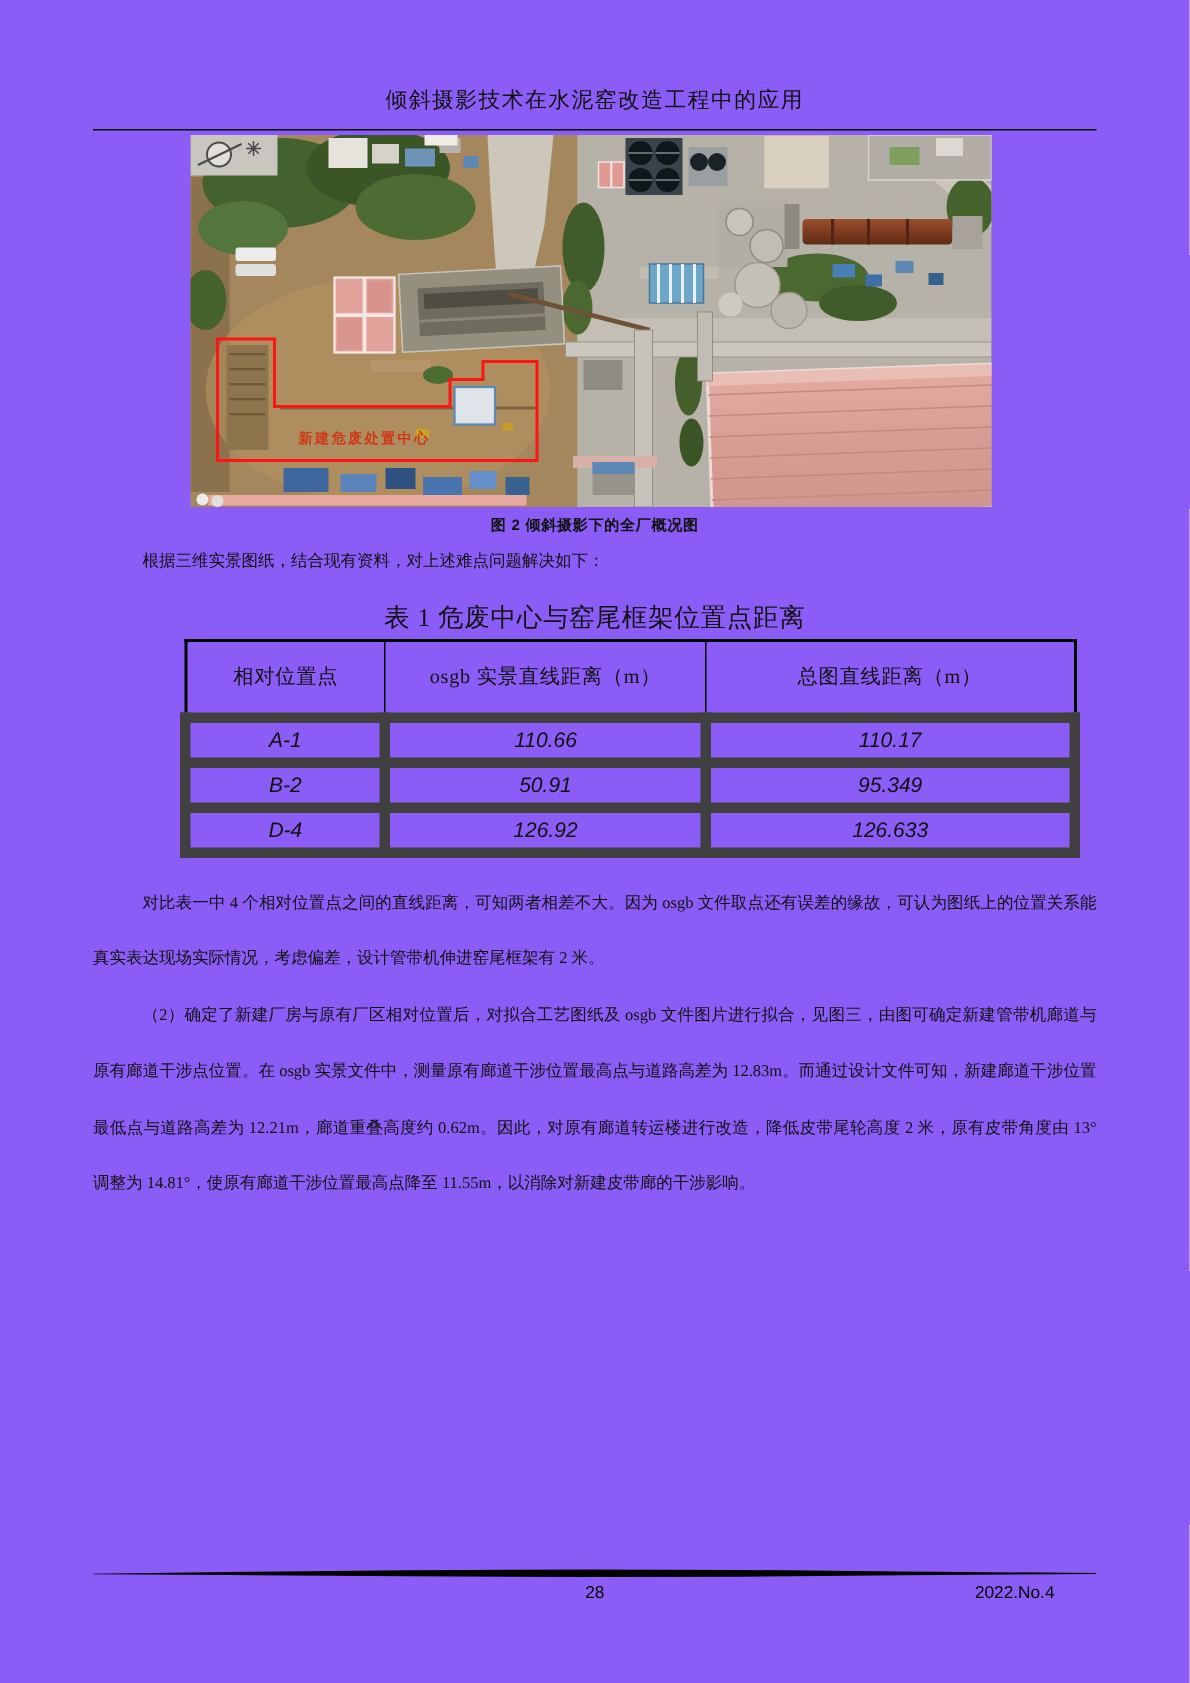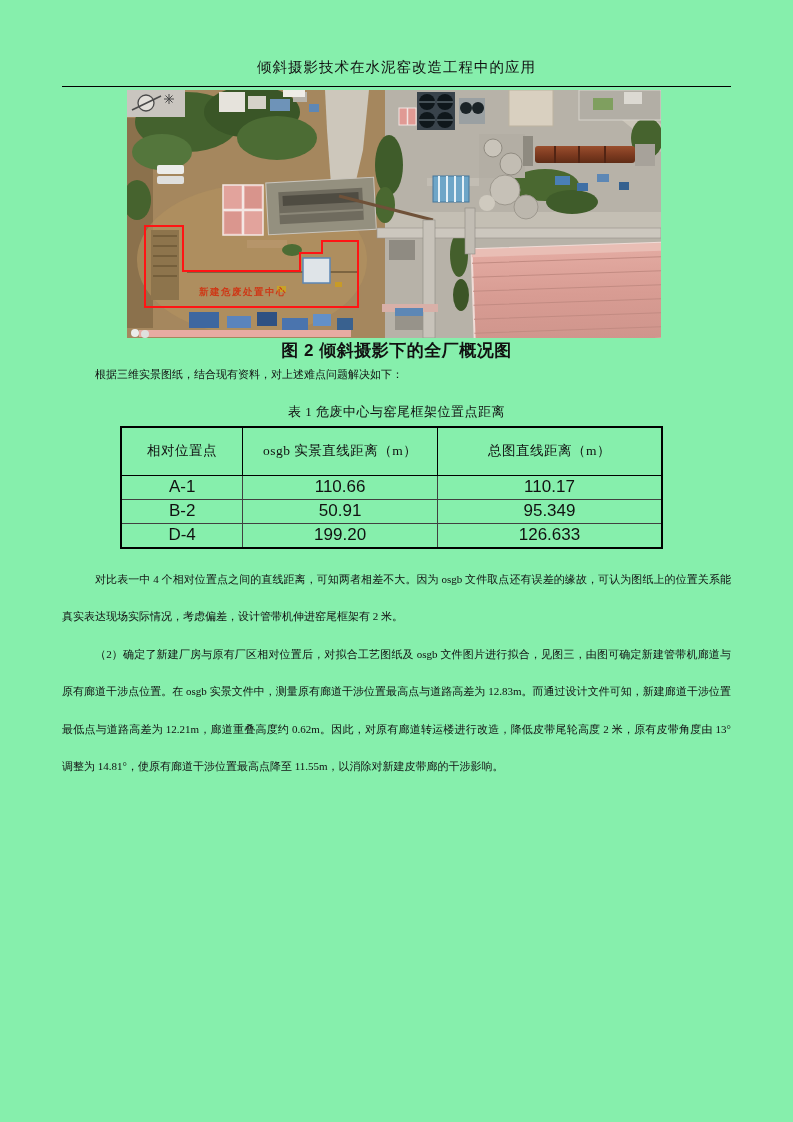--- a/index.html
+++ b/index.html
@@ -1,42 +1,42 @@
 <!DOCTYPE html>
 <html><head>
 <meta charset="utf-8">
 <style>
   html,body{margin:0;padding:0;background:#e9e9e9;}
   .page{
-    position:relative;width:793px;height:1122px;margin:0 auto;background:#86efac;
+    position:relative;width:793px;height:1122px;margin:0 auto;background:#8b5cf6;
     font-family:"Liberation Serif","DejaVu Serif",serif;color:#111;overflow:hidden;
   }
   .content{padding:0 62px;}
   .doc-header{padding-top:57px;padding-bottom:9px;border-bottom:1.5px solid #000;text-align:center;}
   .doc-header .title{font-size:14.5px;letter-spacing:1px;line-height:20px;}
   .figure-wrap{margin-top:3px;margin-left:65px;width:472px;height:248px;line-height:0;}
   .figure-caption{
-    text-align:center;font-weight:bold;font-size:17px;line-height:18px;margin-top:4px;
+    text-align:center;font-weight:bold;font-size:10px;line-height:18px;margin-top:4px;
     font-family:"Liberation Sans","DejaVu Sans",sans-serif;letter-spacing:.5px;
   }
   .para{font-size:11px;line-height:37.5px;text-align:justify;text-indent:33px;margin:0;}
   .para.first{margin-top:-4px;}
   .para.after-table{margin-top:2px;}
-  .table-caption{text-align:center;font-size:13px;line-height:16px;margin-top:10px;letter-spacing:.5px;}
+  .table-caption{text-align:center;font-size:17px;line-height:16px;margin-top:10px;letter-spacing:.5px;}
   table.data{
-    border-collapse:collapse;table-layout:fixed;width:543px;margin:6px 0 12px 58px;
+    border-collapse:collapse;table-layout:fixed;width:600px;margin:6px 0 12px 58px;
     border:2px solid #000;
   }
   table.data th{
     font-weight:normal;font-size:13.5px;height:45px;border:1px solid #000;border-bottom:1.5px solid #000;
     text-align:center;letter-spacing:.5px;
   }
   table.data td{
     font-family:"Liberation Sans","DejaVu Sans",sans-serif;
-    font-size:17px;height:23px;border:1px solid #404040;text-align:center;padding:0;
+    font-size:14px;height:23px;border:7px solid #404040;text-align:center;padding:0;font-style:italic;
   }
   col.c1{width:22.5%;} col.c2{width:36%;} col.c3{width:41.5%;}
   .doc-footer{
     position:absolute;left:62px;right:62px;top:1046px;
     font-family:"Liberation Sans","DejaVu Sans",sans-serif;font-size:11.5px;color:#000;
   }
   .footer-line{display:block;}
   .footer-row{position:relative;text-align:center;margin-top:3px;line-height:14px;}
   .footer-row .issue{position:absolute;right:28px;top:0;}
   svg text.ann{font-family:"Liberation Sans","DejaVu Sans",sans-serif;font-weight:bold;}
@@ -262,23 +262,32 @@
 
           <tr>
             <td>B-2</td>
             <td>50.91</td>
             <td>95.349</td>
           </tr>
 
 
           <tr>
             <td>D-4</td>
-            <td>199.20</td>
+            <td>126.92</td>
             <td>126.633</td>
           </tr>
         </tbody>
     </table>
 
     <p class="para after-table">对比表一中 4 个相对位置点之间的直线距离，可知两者相差不大。因为 osgb 文件取点还有误差的缘故，可认为图纸上的位置关系能真实表达现场实际情况，考虑偏差，设计管带机伸进窑尾框架有 2 米。</p>
     <p class="para">（2）确定了新建厂房与原有厂区相对位置后，对拟合工艺图纸及 osgb 文件图片进行拟合，见图三，由图可确定新建管带机廊道与原有廊道干涉点位置。在 osgb 实景文件中，测量原有廊道干涉位置最高点与道路高差为 12.83m。而通过设计文件可知，新建廊道干涉位置最低点与道路高差为 12.21m，廊道重叠高度约 0.62m。因此，对原有廊道转运楼进行改造，降低皮带尾轮高度 2 米，原有皮带角度由 13° 调整为 14.81°，使原有廊道干涉位置最高点降至 11.55m，以消除对新建皮带廊的干涉影响。</p>
   </div>
 
+  <div class="doc-footer">
+    <svg class="footer-line" width="669" height="6" viewBox="0 0 669 6">
+      <polygon fill="#000" points="0,3.1 90,2 210,0.9 330,0.3 430,0.6 540,1.6 669,2.7 669,3.3 540,4.2 430,5.2 330,5.4 210,4.8 90,4 0,3.5"></polygon>
+    </svg>
+    <div class="footer-row">
+      <span>28</span>
+      <span class="issue">2022.No.4</span>
+    </div>
+  </div>
 </div>
 
 </body></html>

